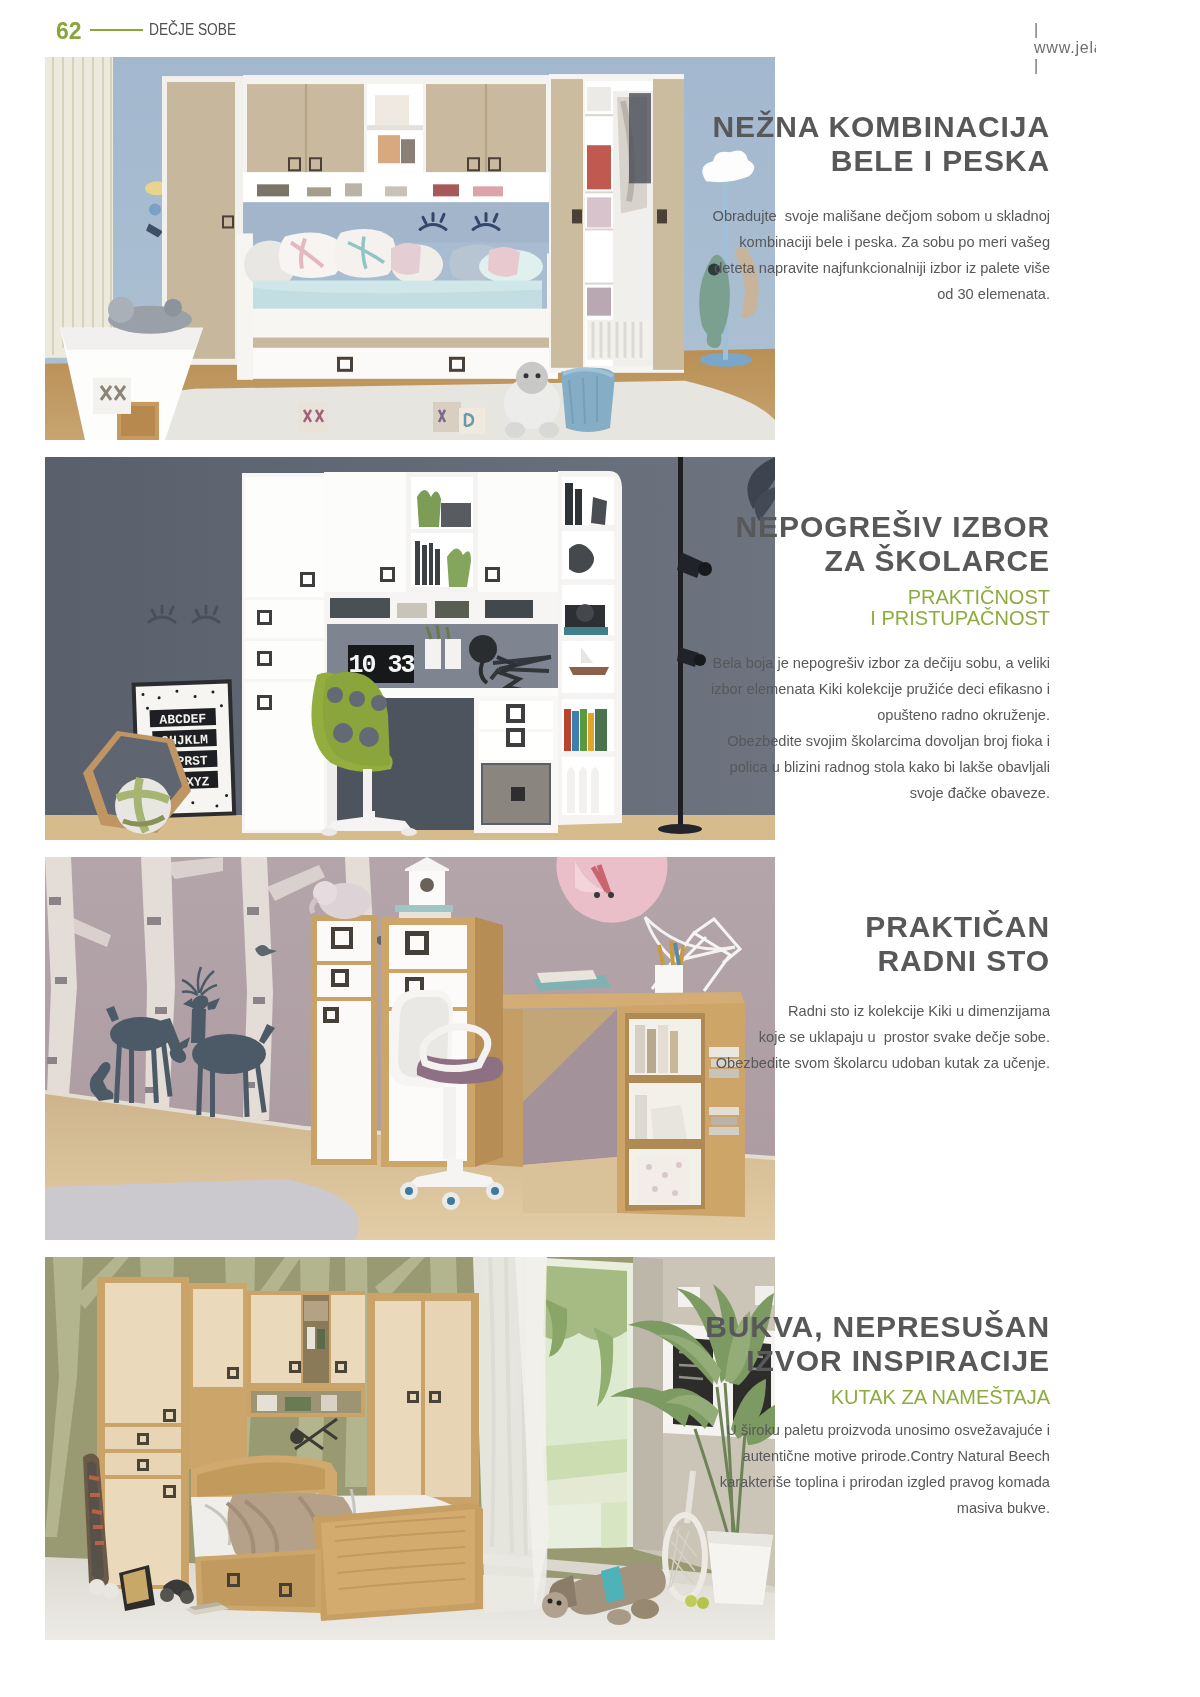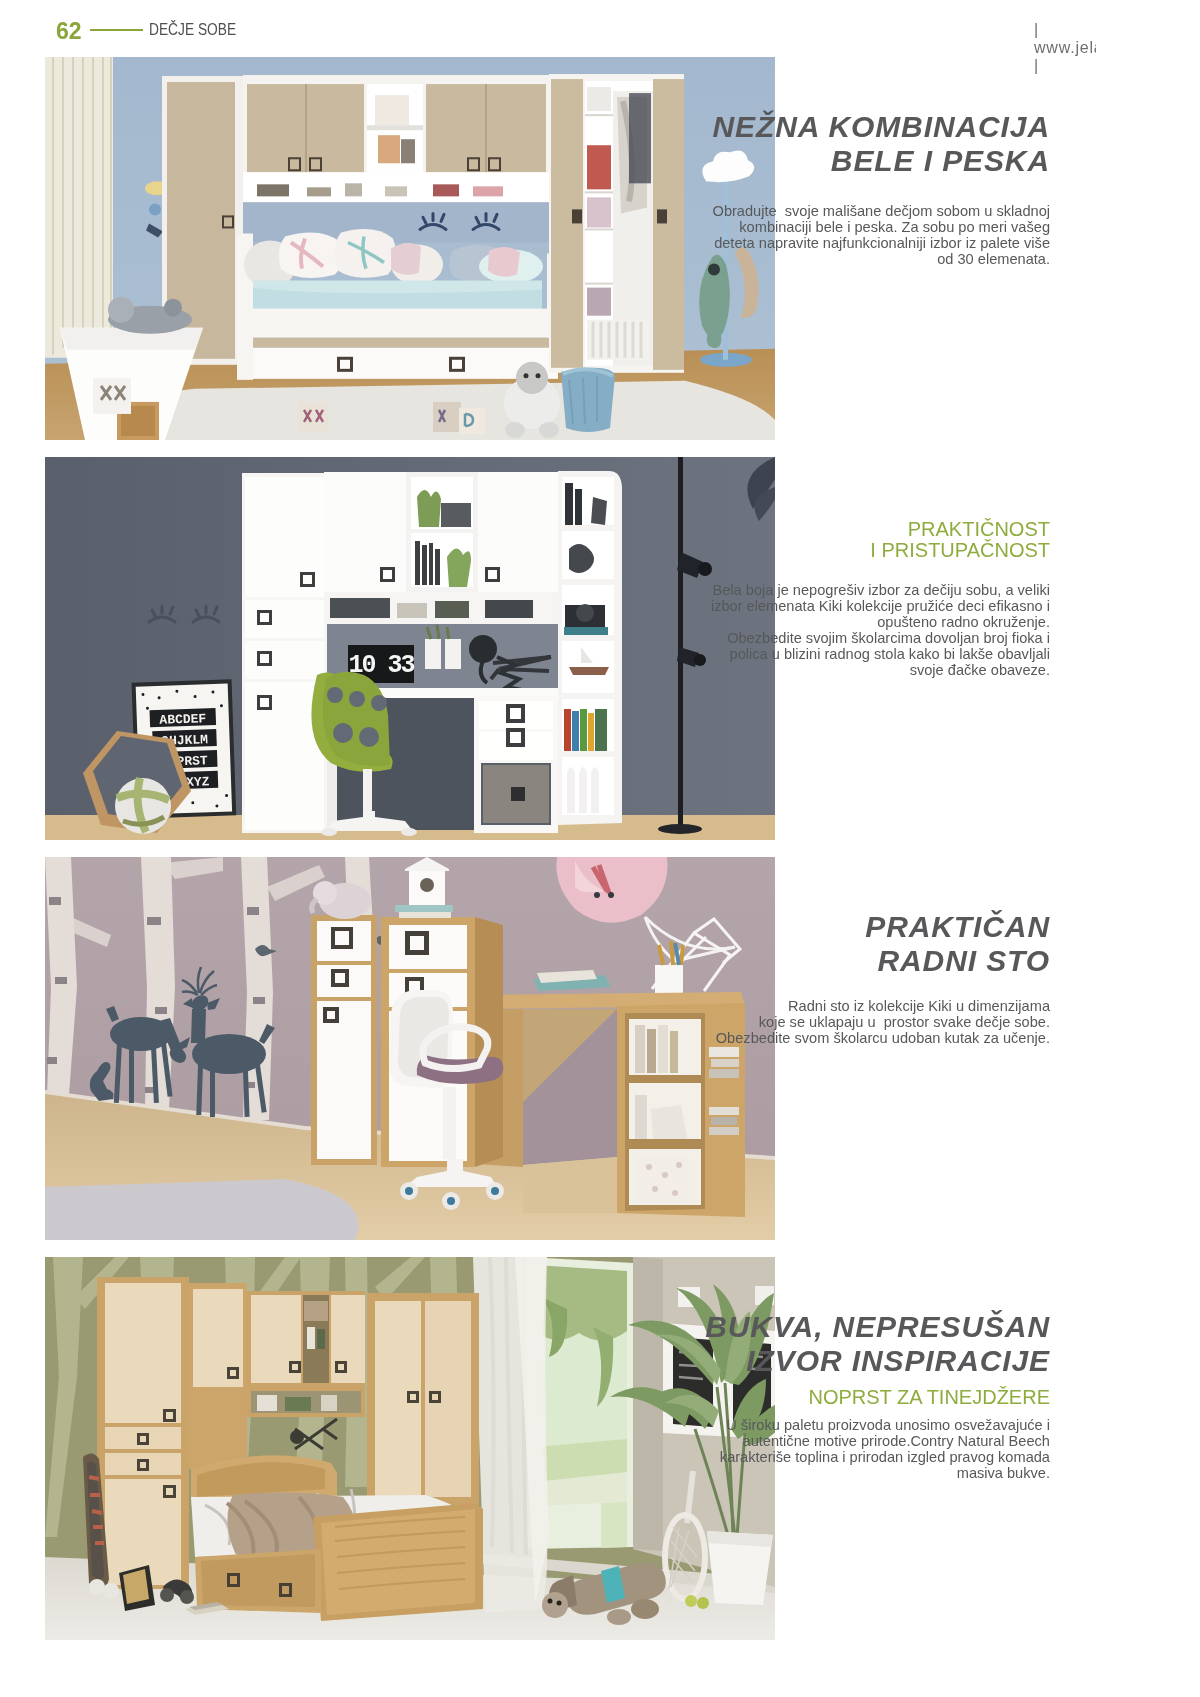--- a/index.html
+++ b/index.html
@@ -1,22 +1,22 @@
 <!DOCTYPE html>
 <html><head>
 <meta charset="utf-8">
 <style>
 html,body{margin:0;padding:0;}
 body{width:1200px;height:1697px;background:#ffffff;font-family:"Liberation Sans",sans-serif;}
 .page{position:relative;width:1096px;height:1697px;overflow:hidden;background:#ffffff;}
 .photo{position:absolute;left:45px;width:730px;height:383px;display:block;}
 .tb{position:absolute;right:46px;width:400px;text-align:right;}
-.tb h2{margin:0;font-size:30px;line-height:34px;font-weight:bold;color:#58585a;letter-spacing:0.9px;font-style:italic;}
+.tb h2{margin:0;font-size:30px;line-height:34px;font-weight:bold;color:#58585a;letter-spacing:0.9px;}
 .tb h3{margin:8.5px 0 0 0;font-size:20px;line-height:21.5px;font-weight:normal;color:#8eac3e;}
-.tb p{margin:0;font-size:14.6px;line-height:16px;color:#57585a;}
+.tb p{margin:0;font-size:14.6px;line-height:26px;color:#57585a;}
 </style>
 </head>
 <body>
 <div class="page">
 
 <div style="position:absolute;left:56px;top:18px;font-size:23px;font-weight:bold;color:#8aa53a;">62</div>
 
 <div style="position:absolute;left:90px;top:29px;width:53px;height:2px;background:#8aa53a;"></div>
 
 <div style="position:absolute;left:149px;top:21px;font-size:16px;color:#4e4f51;letter-spacing:0px;transform:scaleX(0.86);transform-origin:0 0;">DEČJE SOBE</div>
@@ -390,20 +390,21 @@
       <circle cx="334" cy="246" r="8" fill="#636a76"></circle>
 <circle cx="298" cy="276" r="10" fill="#636a76"></circle>
       <circle cx="324" cy="280" r="10" fill="#636a76"></circle>
 <rect x="318" y="312" width="9" height="50" fill="#f3f2f0"></rect>
 <path d="M280,374 l88,0 -8,-10 -30,-4 0,-6 -12,0 0,6 -30,4 Z" fill="#f5f4f2"></path>
 <ellipse cx="284" cy="375" rx="8" ry="4" fill="#eceae8"></ellipse>
       <ellipse cx="364" cy="375" rx="8" ry="4" fill="#eceae8"></ellipse>
 </svg>
 
 <div class="tb" style="top:510px;">
+<h2>NEPOGREŠIV IZBOR<br>ZA ŠKOLARCE</h2>
 <h3>PRAKTIČNOST<br>I PRISTUPAČNOST</h3>
 <p style="margin-top:20.5px;">Bela boja je nepogrešiv izbor za dečiju sobu, a veliki<br>izbor elemenata Kiki kolekcije pružiće deci efikasno i<br>opušteno radno okruženje.<br>Obezbedite svojim školarcima dovoljan broj fioka i<br>polica u blizini radnog stola kako bi lakše obavljali<br>svoje đačke obaveze.</p>
 </div>
 
 <svg class="photo" style="top:857px" viewBox="0 0 730 383" preserveAspectRatio="none">
 <defs>
 <linearGradient id="p3wall" x1="0" y1="0" x2="0" y2="1">
 <stop offset="0" stop-color="#b4a5ab"></stop>
           <stop offset="1" stop-color="#ab9ba0"></stop>
 </linearGradient>
@@ -761,16 +762,16 @@
 <path d="M518,322 q-12,2 -14,14 q0,14 14,16 l14,-4 -4,-30 Z" fill="#8a7c68"></path>
 <circle cx="510" cy="348" r="13" fill="#b0a28e"></circle>
 <circle cx="505" cy="344" r="2.5" fill="#26261f"></circle>
       <circle cx="514" cy="346" r="2.5" fill="#26261f"></circle>
 <ellipse cx="600" cy="352" rx="14" ry="10" fill="#968871"></ellipse>
 <ellipse cx="574" cy="360" rx="12" ry="8" fill="#a89a86"></ellipse>
 </svg>
 
 <div class="tb" style="top:1310px;">
 <h2>BUKVA, NEPRESUŠAN<br>IZVOR INSPIRACIJE</h2>
-<h3>NOPRST ZA TINEJDŽERE</h3>
+<h3>KUTAK ZA NAMEŠTAJA</h3>
 <p style="margin-top:9px;">U široku paletu proizvoda unosimo osvežavajuće i<br>autentične motive prirode.Contry Natural Beech<br>karakteriše toplina i prirodan izgled pravog komada<br>masiva bukve.</p>
 </div>
 </div>
 
 </body></html>

